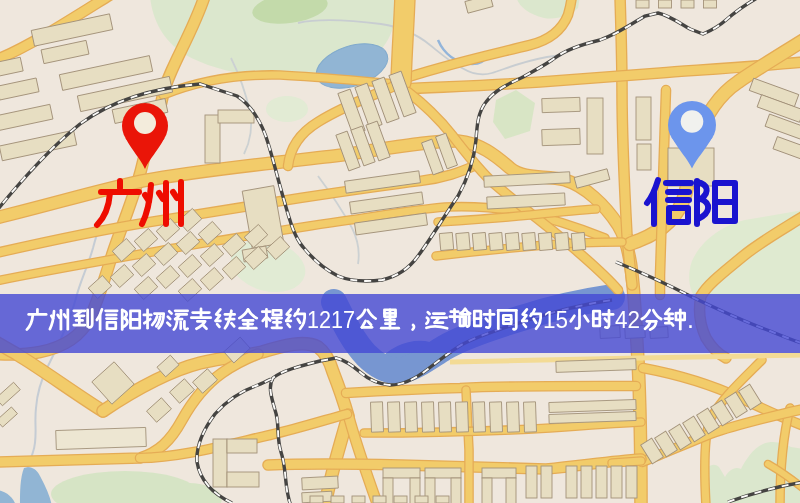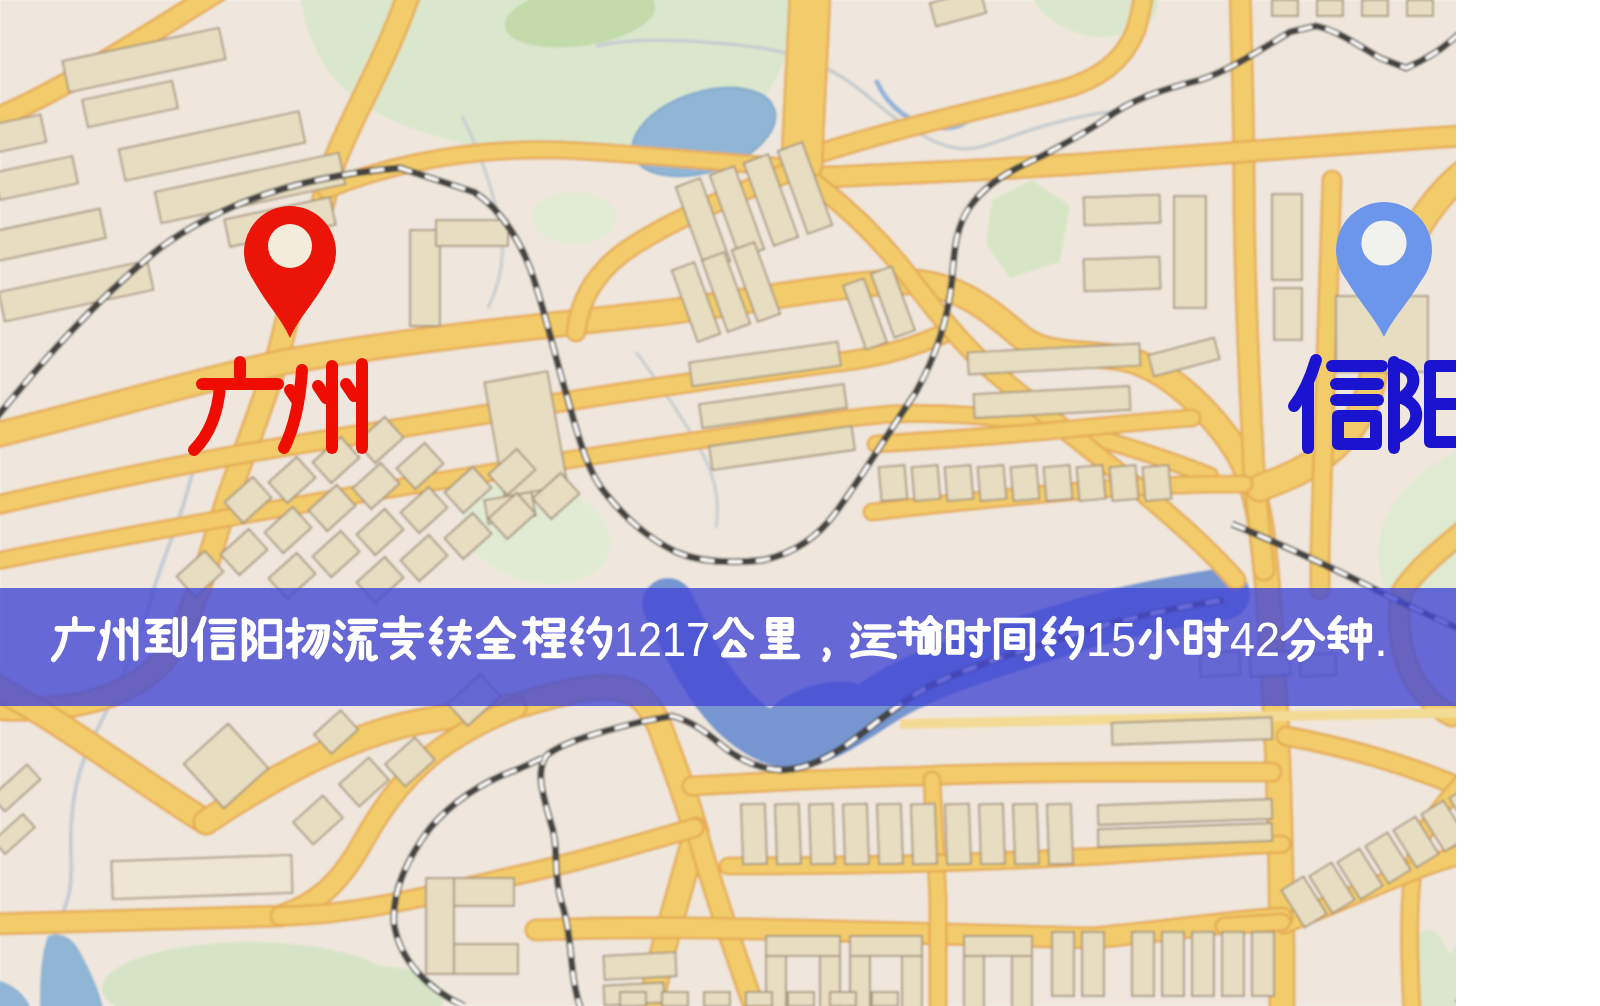--- a/index.html
+++ b/index.html
@@ -1,12 +1,12 @@
 <!DOCTYPE html>
-<html><head><meta charset="utf-8"><style>html,body{margin:0;padding:0;background:#fff;font-family:"Liberation Sans",sans-serif}#map{position:relative;width:728px;height:503px;overflow:hidden}</style></head><body>
+<html><head><meta charset="utf-8"><style>html,body{margin:0;padding:0;background:#fff;font-family:"Liberation Sans",sans-serif}#map{position:relative;width:800px;height:503px;overflow:hidden}</style></head><body>
 <div id="map">
 <svg width="800" height="503" viewBox="0 0 800 503" xmlns="http://www.w3.org/2000/svg">
 <defs>
 <g id="g-guang" fill="none" stroke="currentColor" stroke-linecap="round" stroke-linejoin="round">
           <path d="M54,6 L54,20"></path>
           <path d="M16,28 L92,28"></path>
           <path d="M34,30 C32,56 24,78 8,94"></path>
         </g>
 <g id="g-zhou" fill="none" stroke="currentColor" stroke-linecap="round" stroke-linejoin="round">
           <path d="M24,14 C22,44 16,72 6,92"></path>

